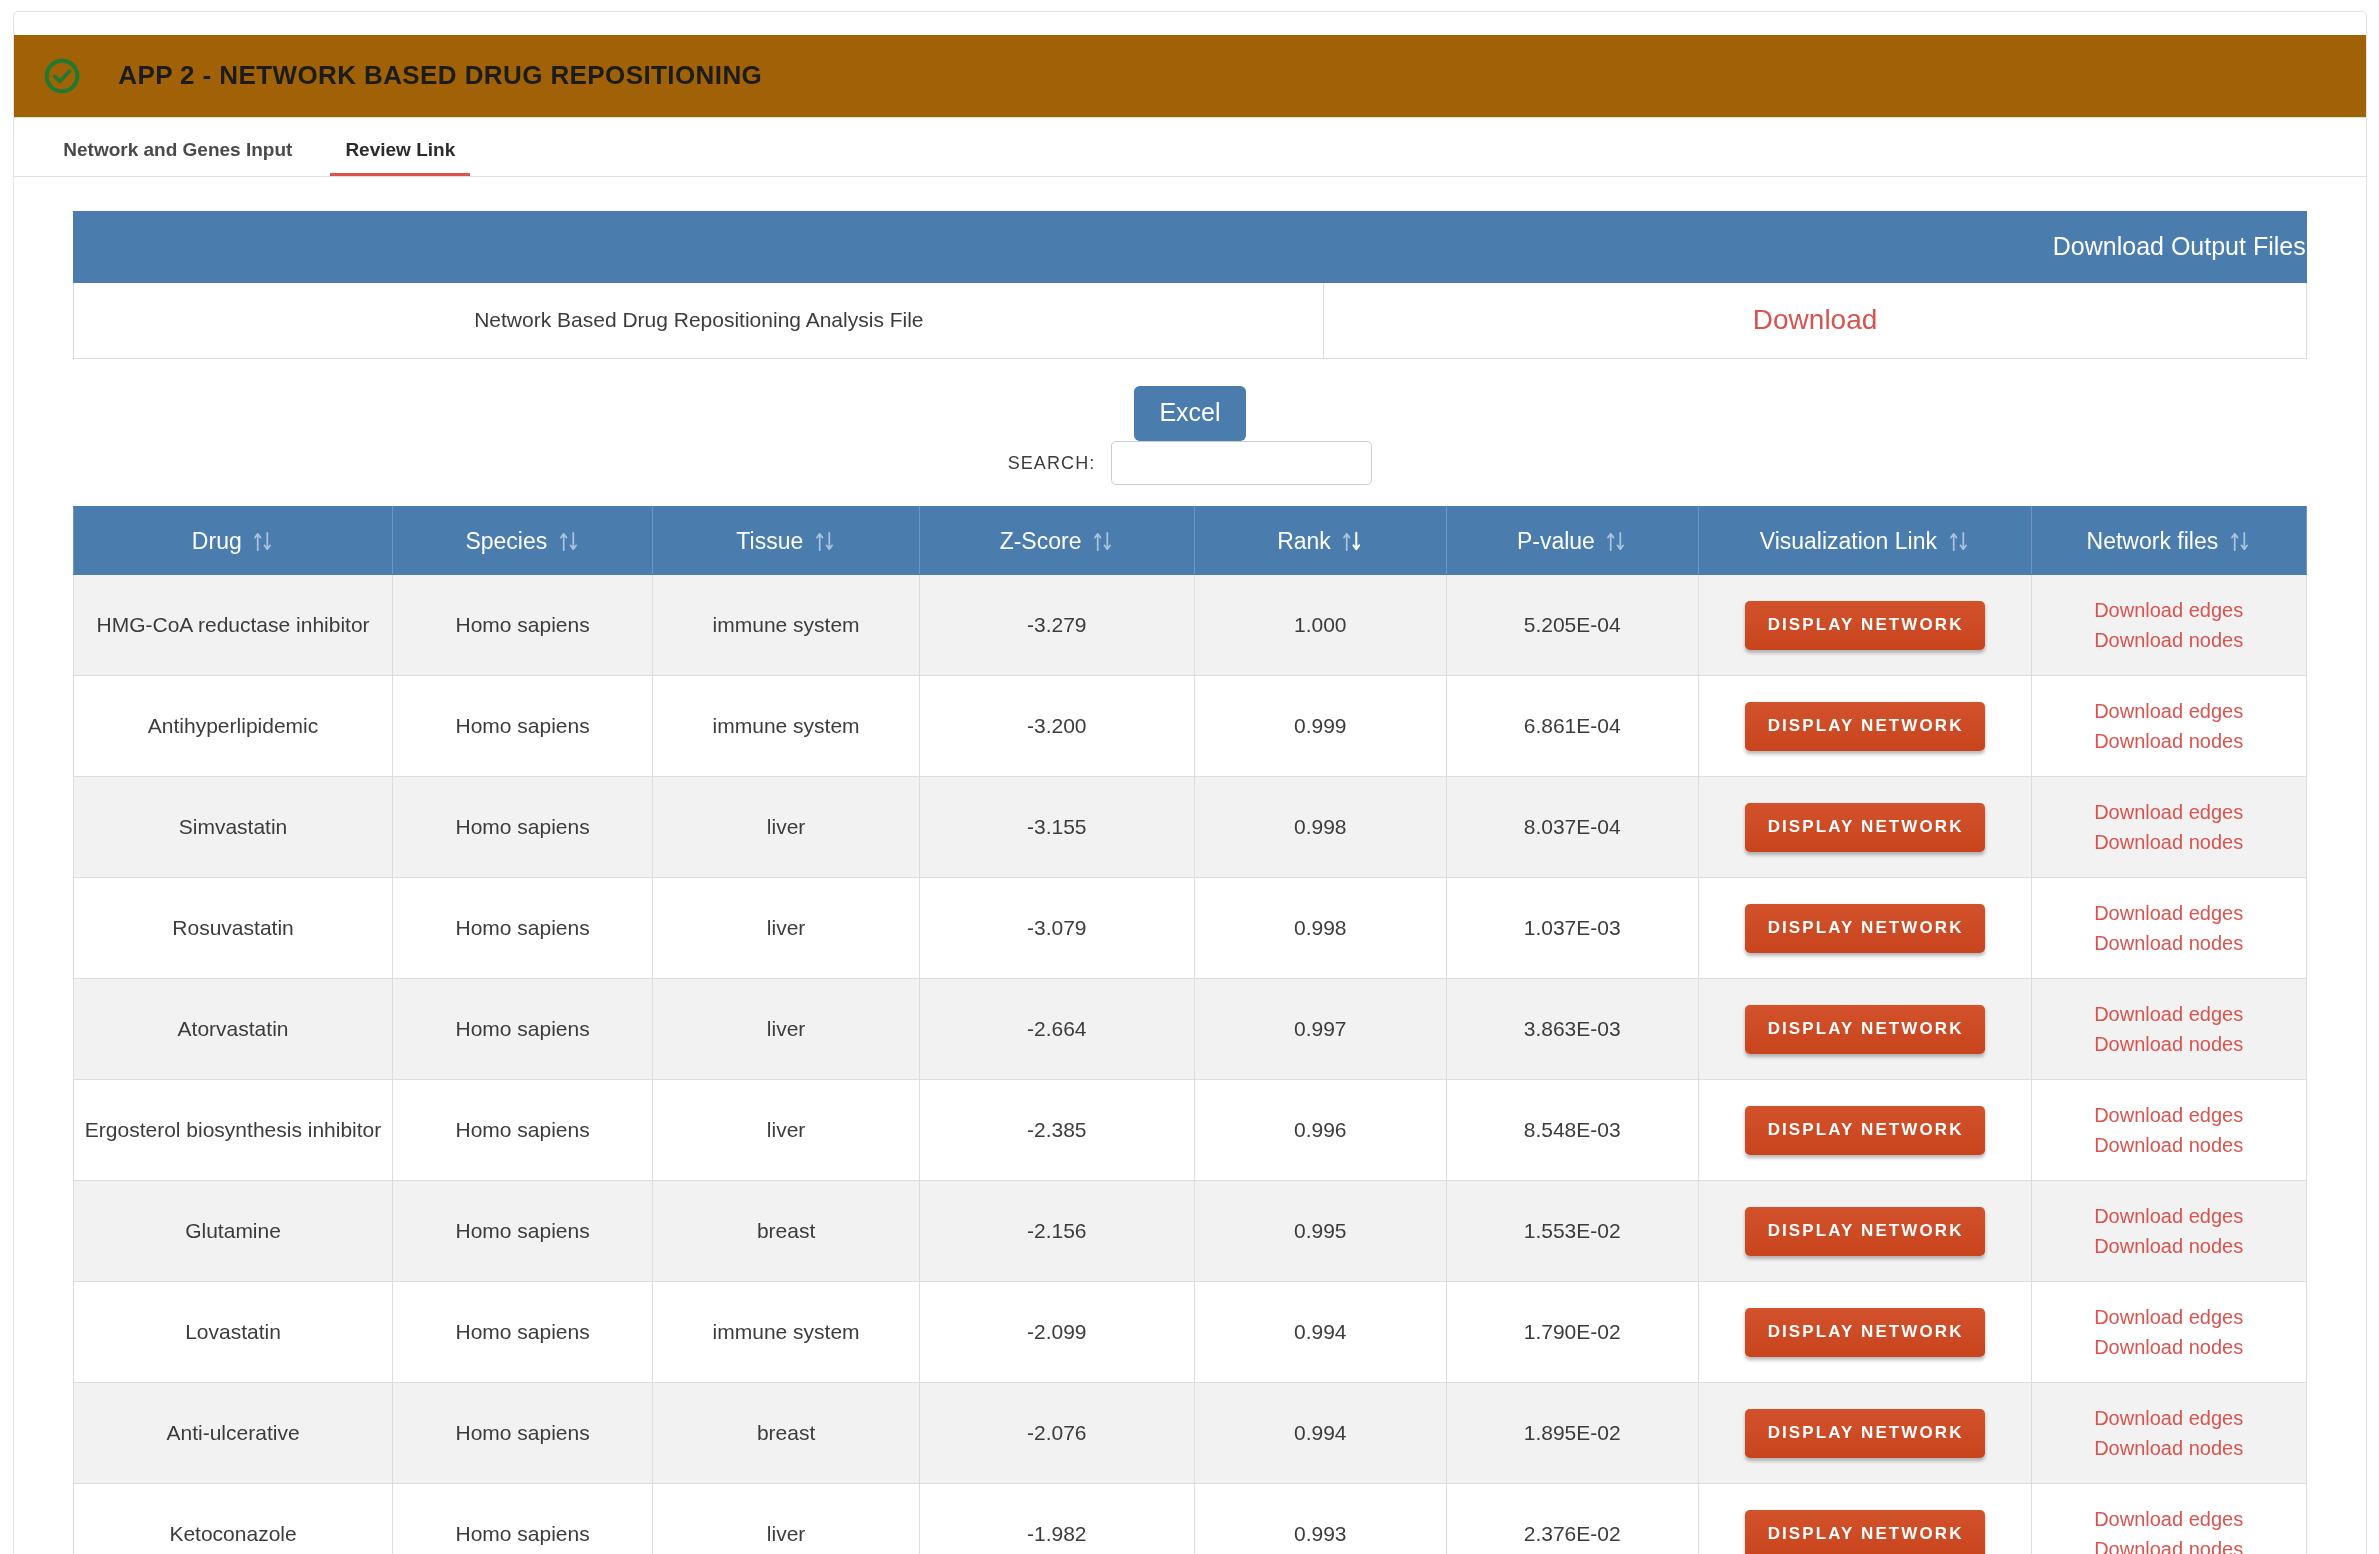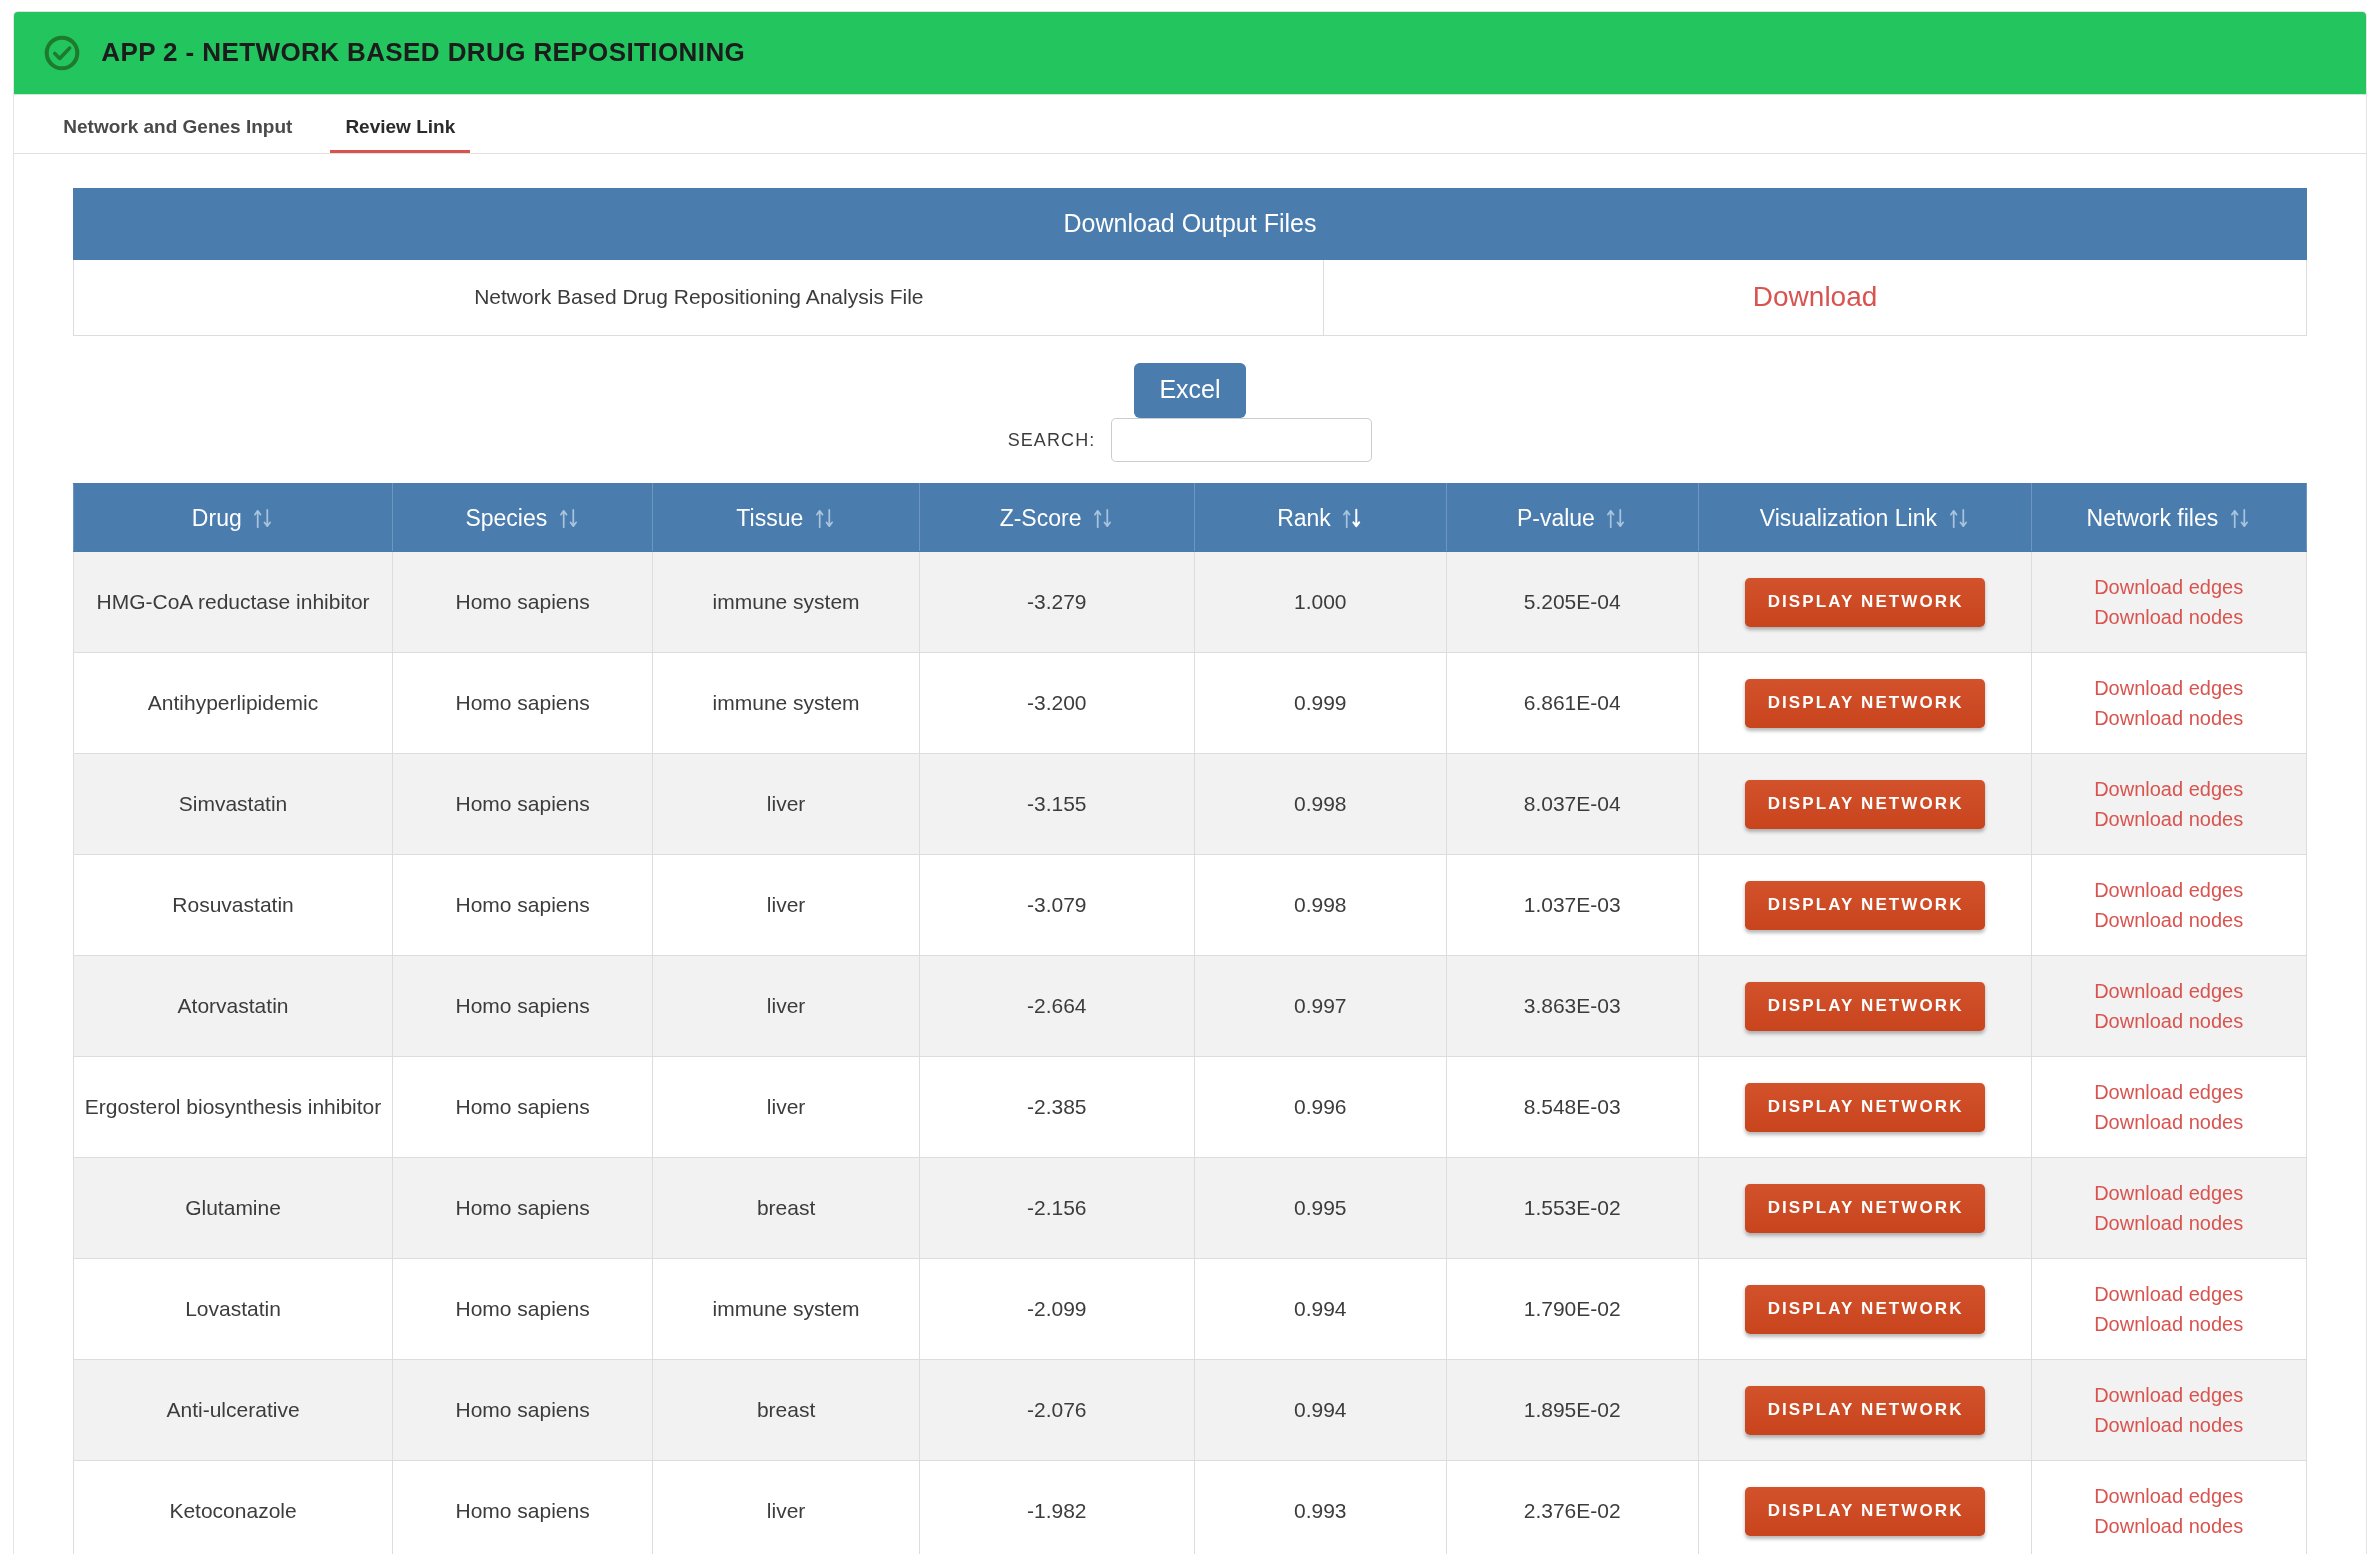--- a/index.html
+++ b/index.html
@@ -17,26 +17,27 @@
 
   
   .app-panel {
     margin: 10.5px 13.3px 0 13.3px;
     border: 1px solid #e3e3e3;
     border-radius: 4.8px;
     background: #ffffff;
     overflow: hidden;
   }
   .app-header {
-    background: #22c55e;
+    background: #a16207;
     padding: 23px 28.5px 23px 30px;
     display: flex;
     align-items: center;
-    gap: 21px;
+    gap: 38px;
     border-bottom: 1px solid #cdead8;
+    margin-top: 23px;
   }
   .check-icon {
     width: 36px; height: 36px;
     flex: 0 0 36px;
     display: block;
   }
   .app-title {
     font-size: 26px;
     font-weight: bold;
     letter-spacing: 0.4px;
@@ -77,21 +78,21 @@
   .dl-table {
     width: 100%;
     border-collapse: collapse;
     table-layout: fixed;
   }
   .dl-table th.dl-title {
     background: #4a7cad;
     color: #ffffff;
     font-size: 25px;
     font-weight: normal;
-    text-align: center;
+    text-align: right;
     padding: 20px 0 21px 0;
     border: 1px solid #4a7cad;
   }
   .dl-table td {
     border: 1px solid #dddddd;
     text-align: center;
     font-size: 21px;
     color: #3c3c3c;
     padding: 21px 0 22px 0;
     background: #ffffff;

